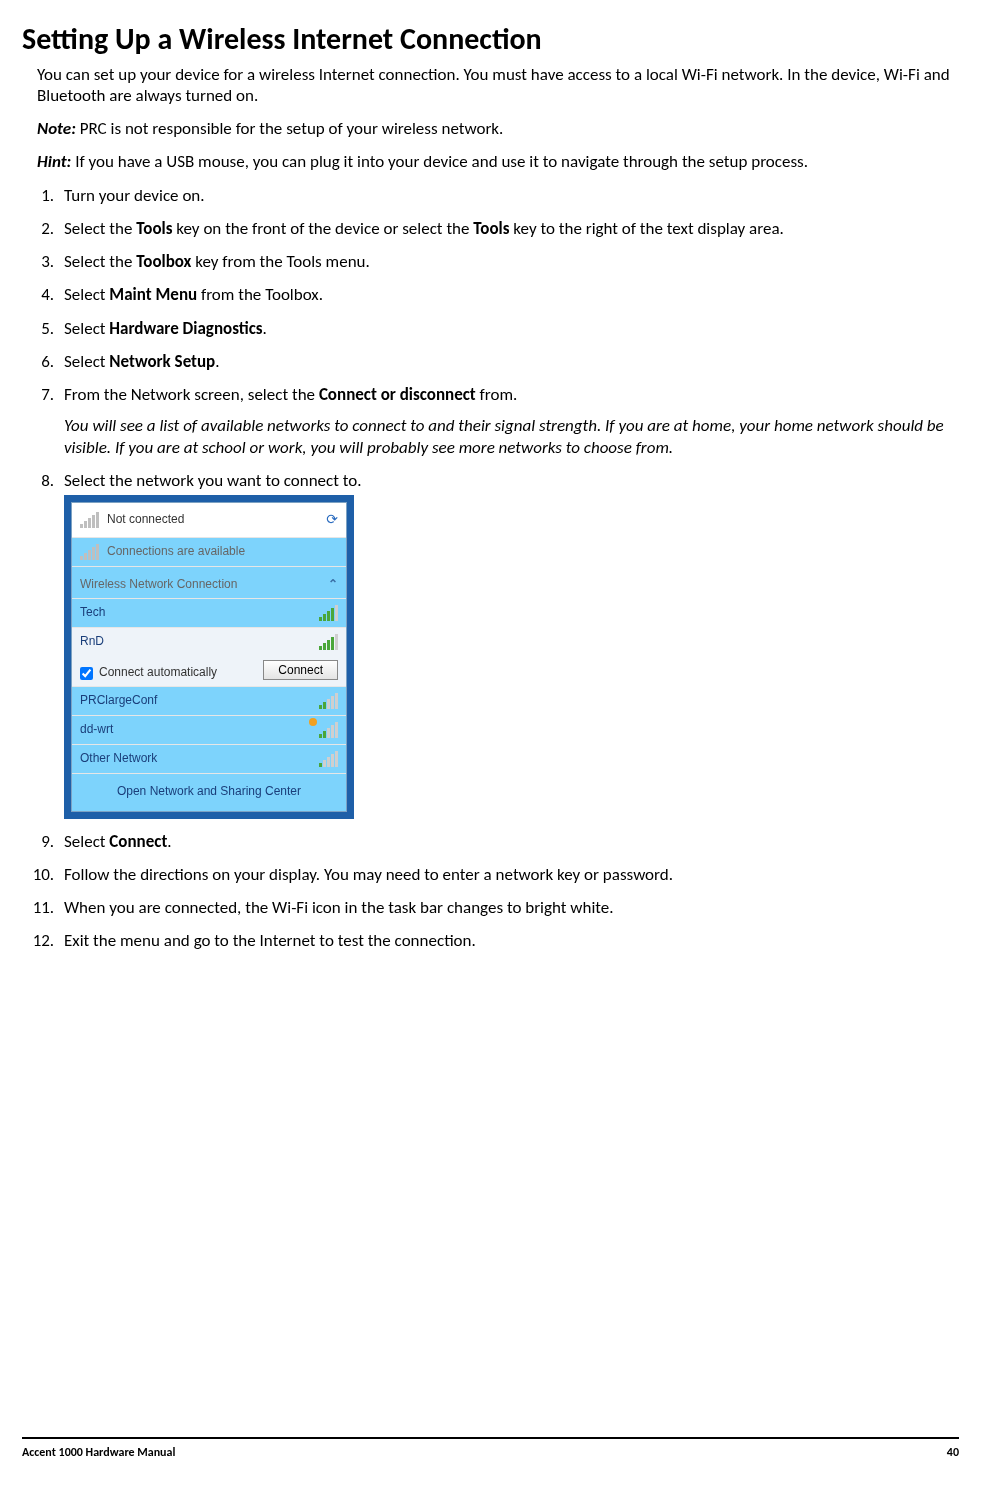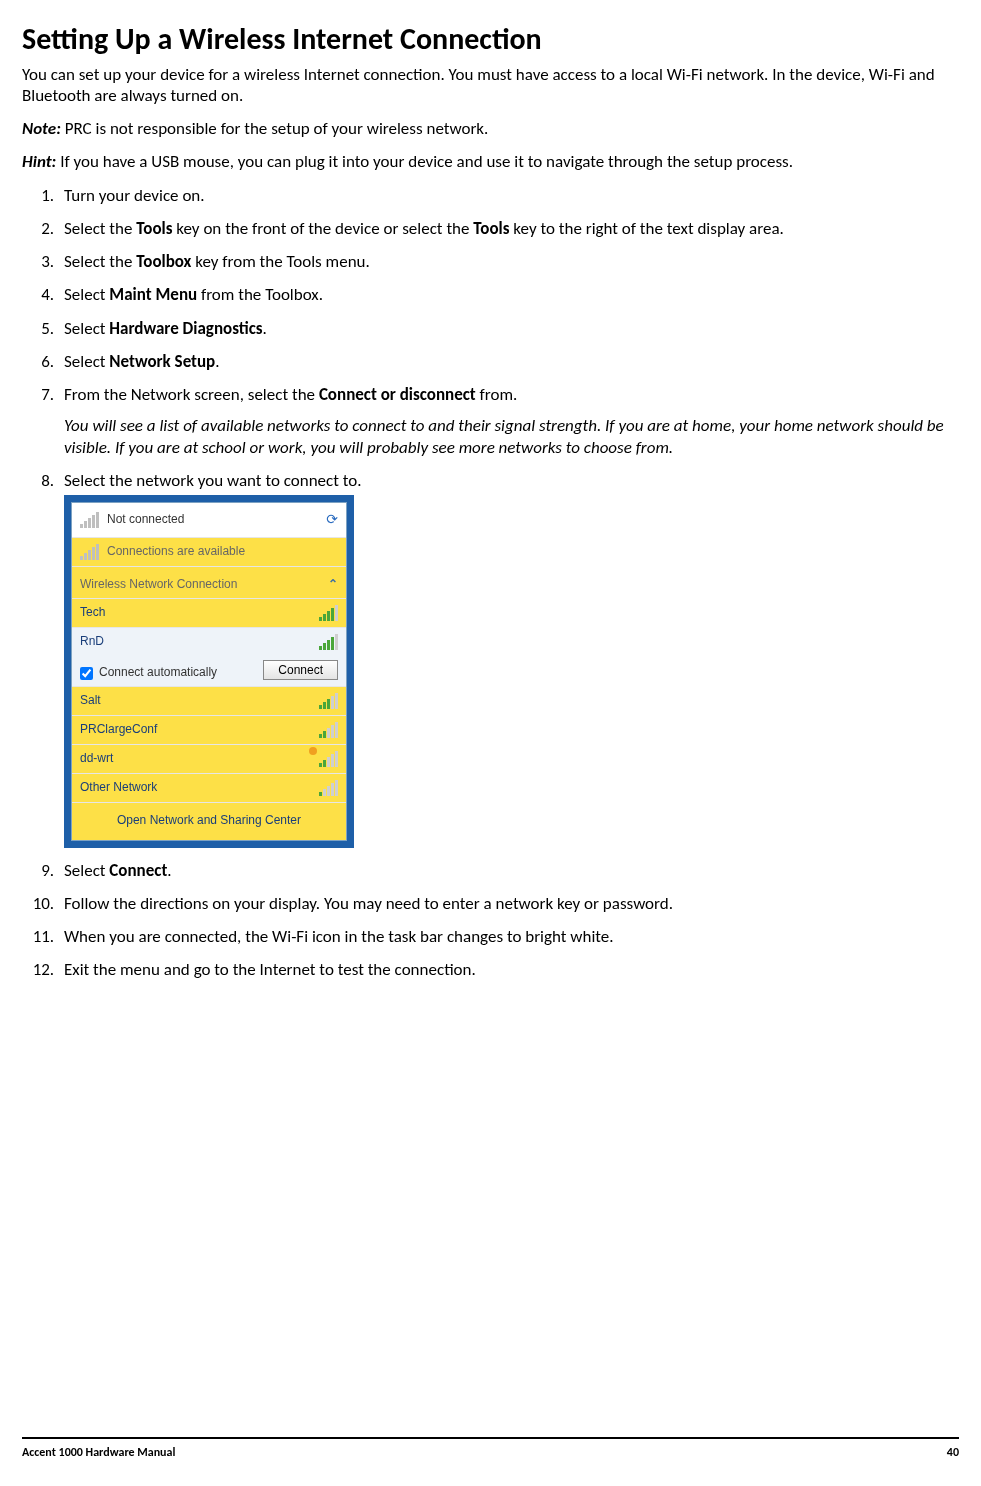--- a/index.html
+++ b/index.html
@@ -12,40 +12,40 @@
     height: 1486px;
     box-sizing: border-box;
     position: relative;
     line-height: 1.25;
   }
   h1 {
     font-size: 30px;
     font-weight: bold;
     margin: 0 0 6px 0;
   }
-  p { margin: 0 0 12px 0; }
+  p { margin: 0 0 12px 15px; }
   .note-label, .hint-label { font-style: italic; font-weight: bold; }
   .note-label + span, .hint-label + span {}
   ol {
     margin: 0 0 10px 0;
     padding-left: 36px;
   }
   ol > li {
     margin: 0 0 12px 0;
     padding-left: 6px;
   }
   li p { margin: 10px 0 0 0; font-style: italic; }
   .b { font-weight: bold; }
 
   
   .wifi-panel {
     width: 290px;
     margin: 4px 0 10px 0;
     border: 7px solid #1e5fa8;
-    background: #fde047;
+    background: #7dd3fc;
     font-family: "Segoe UI", Tahoma, sans-serif;
     font-size: 12px;
     color: #333;
     box-sizing: border-box;
   }
   .wifi-panel .inner {
     border: 1px solid #7da2c3;
   }
   .row {
     display: flex;
@@ -234,30 +234,20 @@
               <span class="on"></span>
               <span></span>
             </span>
         </div>
         <div class="auto-row">
           <input type="checkbox" checked="" style="">
           <span>Connect automatically</span>
           <button class="connect-btn">Connect</button>
         </div>
 
-        <div class="row">
-          <span class="label net-name">Salt</span>
-          <span class="sig">
-              <span class="on"></span>
-              <span class="on"></span>
-              <span class="on"></span>
-              <span></span>
-              <span></span>
-            </span>
-        </div>
 
         <div class="row">
           <span class="label net-name">PRClargeConf</span>
           <span class="sig">
               <span class="on"></span>
               <span class="on"></span>
               <span></span>
               <span></span>
               <span></span>
             </span>

